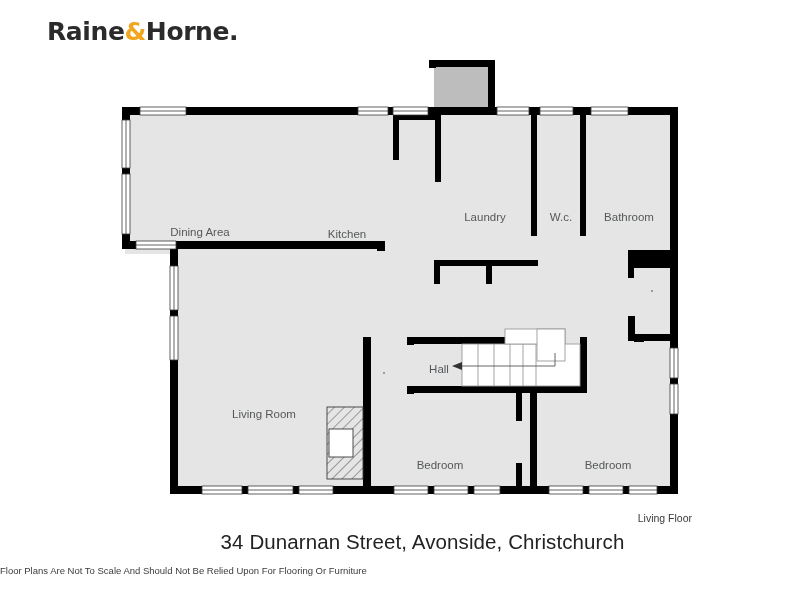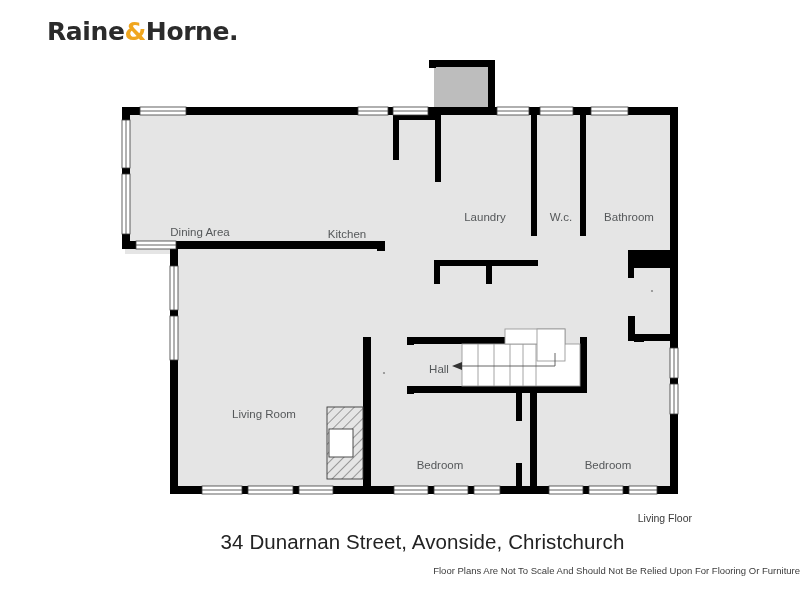--- a/index.html
+++ b/index.html
@@ -86,21 +86,21 @@
     color: #232323;
     font-family: "Liberation Sans", sans-serif;
     letter-spacing: 0.1px;
     padding-left: 45px;
   }
   #plan-disclaimer {
     position: absolute;
     left: 0;
     right: 0;
     top: 565px;
-    text-align: right;
+    text-align: left;
     font-size: 9.5px;
     color: #3b3b3b;
     font-family: "Liberation Sans", sans-serif;
   }
 </style>
 </head>
 <body>
 
 <div id="brand-logo">
   <span class="logo-text"><span>Raine</span><span class="logo-amp">&amp;</span><span>Horne</span><span class="logo-dot">.</span></span>

